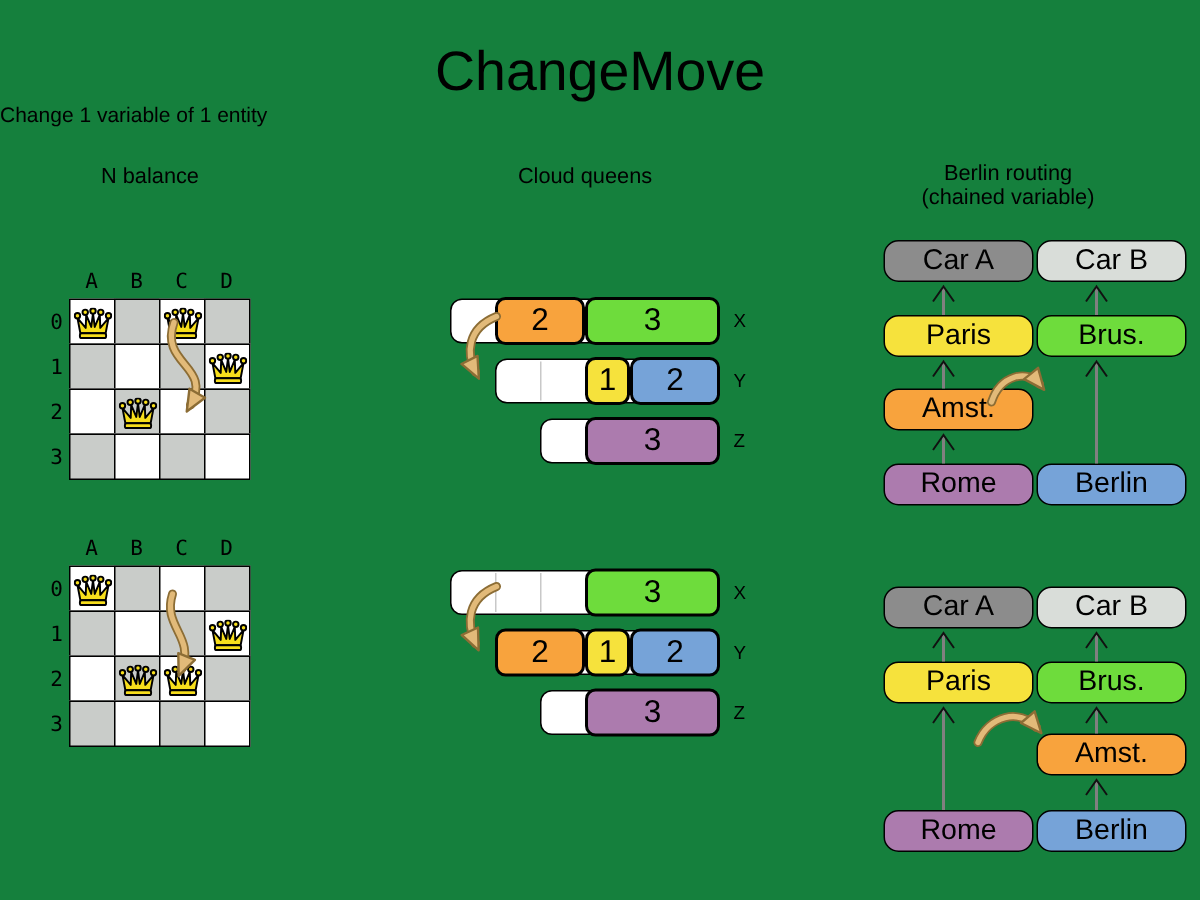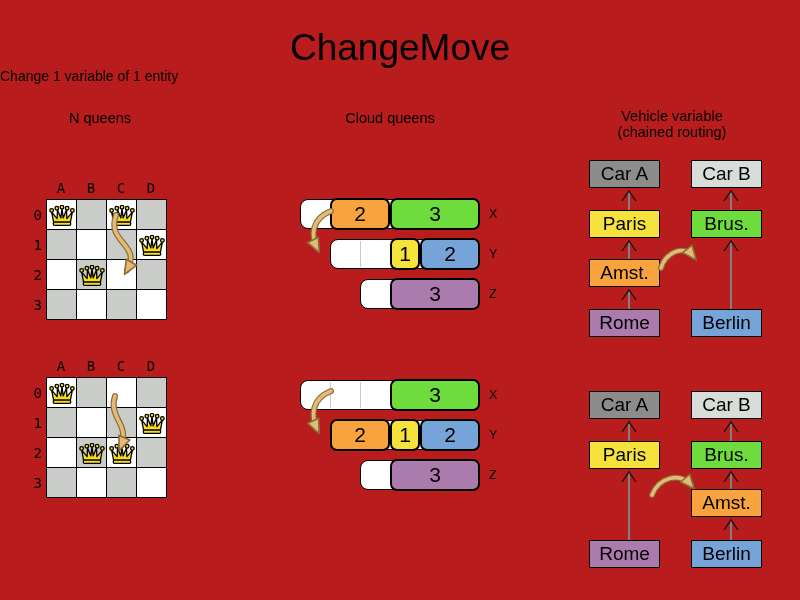--- a/index.html
+++ b/index.html
@@ -1,16 +1,16 @@
 <!DOCTYPE html>
 <html><head>
 <meta charset="utf-8">
 <style>
   html,body{margin:0;padding:0;background:#fff;}
-  #stage{position:relative;width:800px;height:600px;background:#b91c1c;overflow:hidden;
+  #stage{position:relative;width:800px;height:600px;background:#15803d;overflow:hidden;
          font-family:"Liberation Sans",sans-serif;color:#000;}
   .title{position:absolute;left:0;top:27px;width:800px;text-align:center;font-size:37px;}
   .subtitle{position:absolute;left:0;top:68px;width:800px;text-align:left;font-size:14px;}
   .colhead{position:absolute;text-align:center;font-size:14.5px;line-height:16px;}
   
   .board{position:absolute;width:121px;height:121px;}
   .cell{position:absolute;width:31px;height:31px;box-sizing:border-box;border:1px solid #000;}
   .cell.w{background:#fff;} .cell.g{background:#C9CCC9;}
   .collabel{position:absolute;width:24px;text-align:center;top:-19px;font-family:"DejaVu Sans Mono",monospace;font-size:14px;}
   .rowlabel{position:absolute;width:14px;text-align:right;left:-18px;font-family:"DejaVu Sans Mono",monospace;font-size:14px;}
@@ -18,42 +18,42 @@
   
   .cgroup{position:absolute;left:0;top:0;}
   .ccontainer{position:absolute;box-sizing:border-box;height:30px;background:#fff;
               border:1.6px solid #000;border-radius:8px;}
   .ctick{position:absolute;width:1px;background:#C8C8C8;}
   .cblock{position:absolute;box-sizing:border-box;height:32px;border:2px solid #000;border-radius:7px;
           display:flex;align-items:center;justify-content:center;font-size:21px;}
   .clabel{position:absolute;font-size:12.5px;width:20px;}
   
   .vgroup{position:absolute;left:0;top:0;}
-  .vbox{position:absolute;box-sizing:border-box;width:71px;height:28px;border:1.6px solid #000;
-        border-radius:0;display:flex;align-items:center;justify-content:center;font-size:19px;}
+  .vbox{position:absolute;box-sizing:border-box;width:100px;height:28px;border:1.6px solid #000;
+        border-radius:10px;display:flex;align-items:center;justify-content:center;font-size:19px;}
   
   #overlay{position:absolute;left:0;top:0;}
   .tan-under{fill:none;stroke:#8C6D35;stroke-width:6;stroke-linecap:round;}
   .tan-main{fill:none;stroke:#E2BA79;stroke-width:3.6;stroke-linecap:round;}
   .chainline{stroke:#808080;stroke-width:2;}
   .chevron{stroke:#111;stroke-width:1.3;fill:none;}
 </style>
 </head>
 <body>
 
 <div id="stage">
 
   <div class="title">ChangeMove</div>
   <div class="subtitle">Change 1 variable of 1 entity</div>
 
-  <div class="colhead" style="left:20px;top:110px;width:160px;">N queens</div>
+  <div class="colhead" style="left:20px;top:110px;width:160px;">N balance</div>
   <div class="colhead" style="left:310px;top:110px;width:160px;">Cloud queens</div>
   <div class="colhead" style="left:592px;top:108px;width:160px;">
-    <div>Vehicle variable</div>
-    <div>(chained routing)</div>
+    <div>Berlin routing</div>
+    <div>(chained variable)</div>
   </div>
 
   <svg width="0" height="0" style="position:absolute" aria-hidden="true">
     <defs>
       <symbol id="queen-sym" viewBox="0 0 40 34">
         <g fill="#F7DE1C" stroke="#000" stroke-width="2" stroke-linejoin="round">
           <path d="M7,26.5 L4,11 L12.5,21 L13,7.5 L18.2,20 L20,6 L21.8,20 L27,7.5 L27.5,21 L36,11 L33,26.5 Z"></path>
           <circle cx="4" cy="8.5" r="2.8"></circle>
             <circle cx="12" cy="5" r="2.8"></circle>
             <circle cx="20" cy="3.5" r="2.8"></circle>

